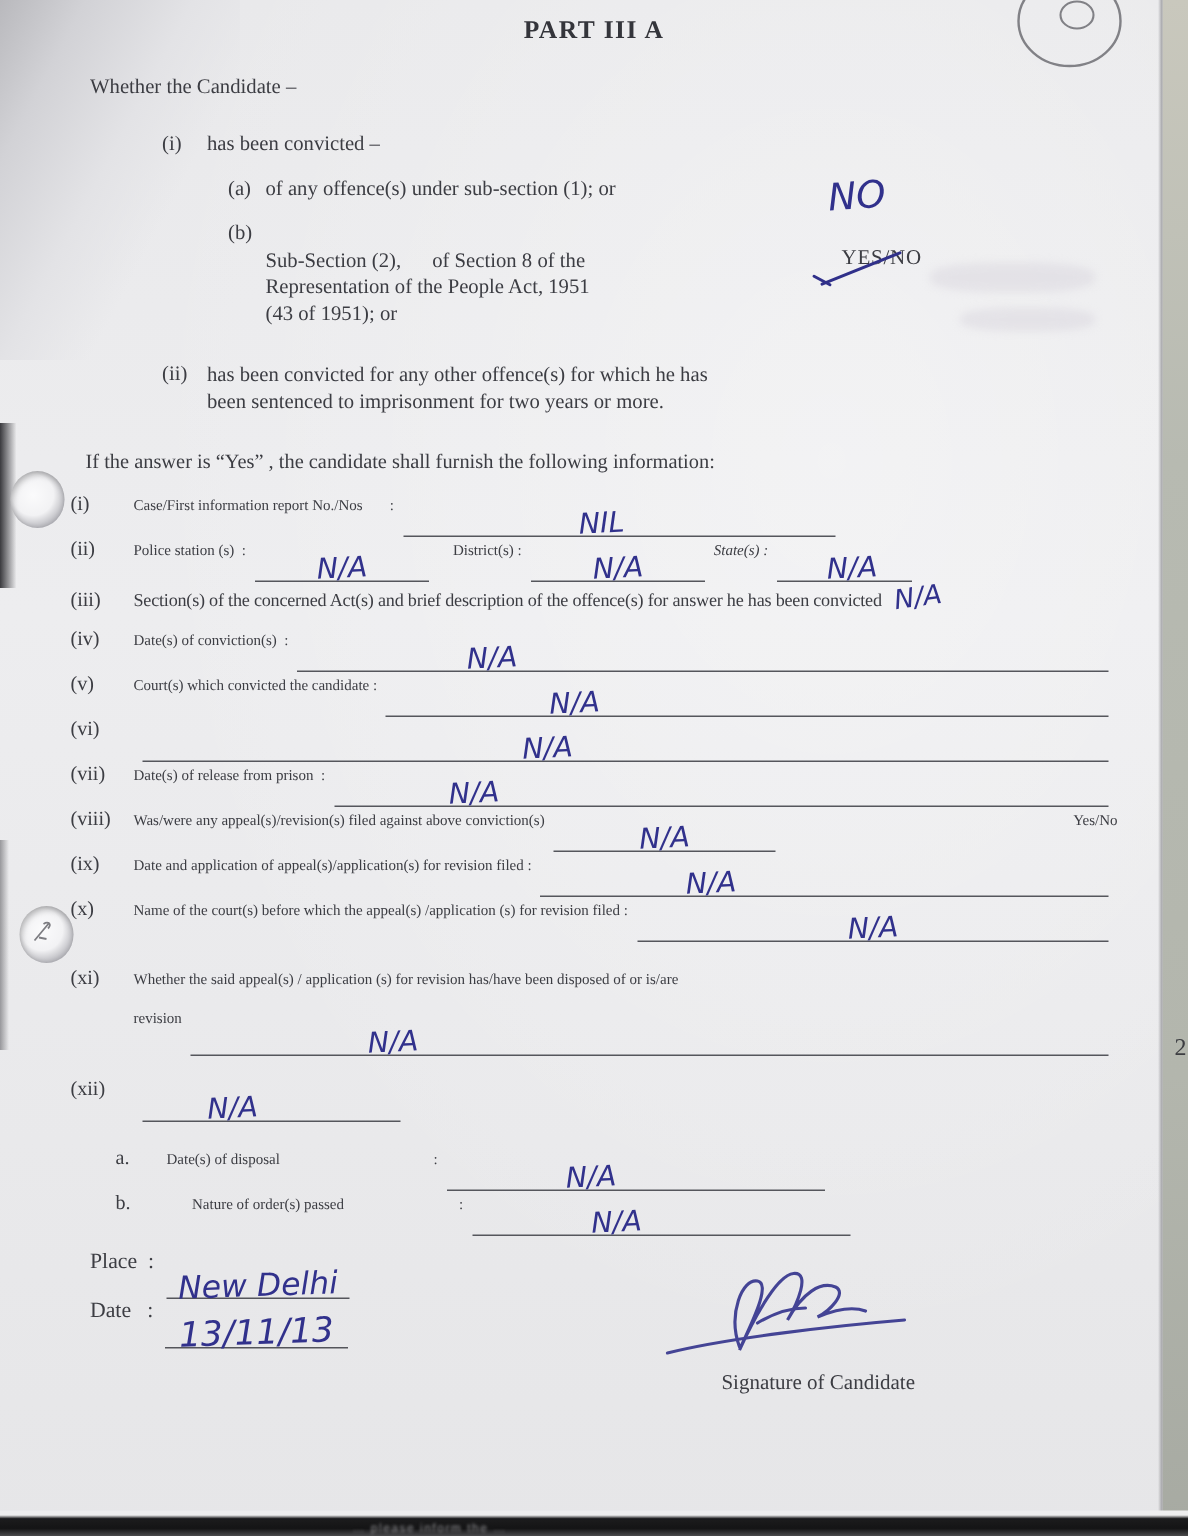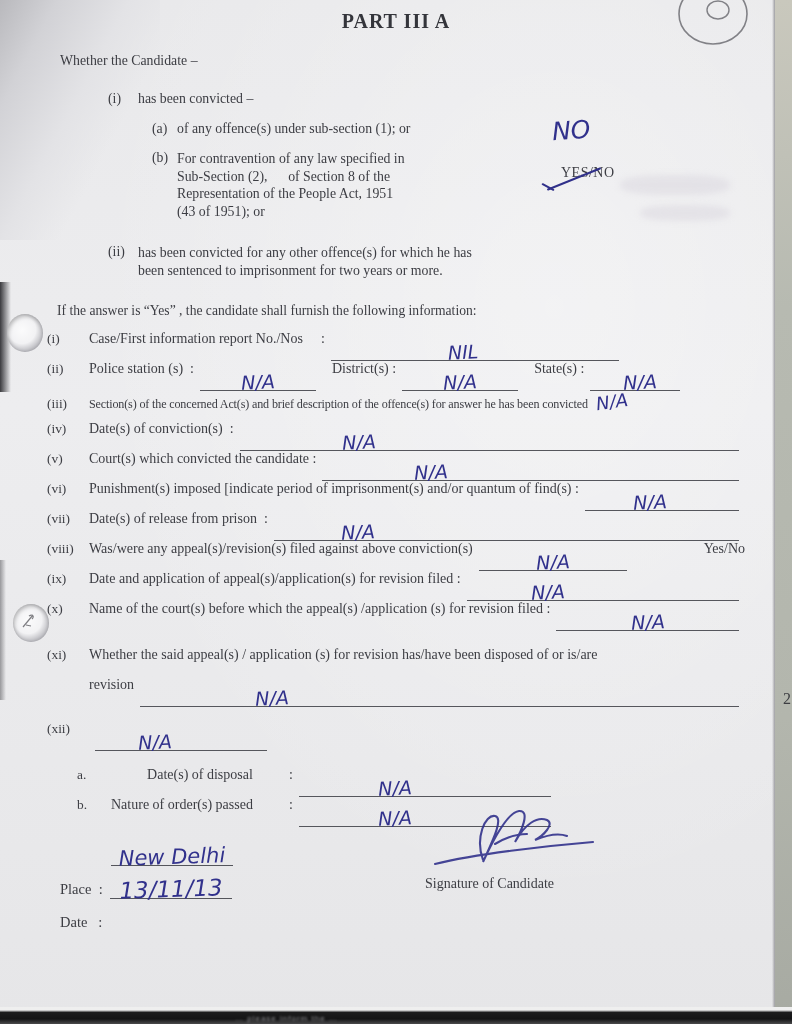--- a/index.html
+++ b/index.html
@@ -26,60 +26,60 @@
         background:linear-gradient(to right,rgba(0,0,0,0),#9d9da1);}
   .page-num{position:absolute;right:1px;top:690px;font-size:16px;color:#3d3e42;}
   .scan-band{position:absolute;left:0;right:0;bottom:0;height:17px;
         background:linear-gradient(180deg,#efefef 0%,#efefef 18%,#1c1c1d 32%,#141415 70%,#4a4a4c 100%);}
   .scan-band .band-text{position:absolute;left:235px;top:7px;font-size:8px;color:#8f8f92;
         filter:blur(1px);letter-spacing:1px;font-family:"Liberation Sans",sans-serif;}
   .ghost{position:absolute;filter:blur(3px);opacity:.5;background:#d9d6de;border-radius:40%;}
   
   .doc{position:absolute;left:0;top:0;width:792px;}
   .title-wrap{text-align:center;padding-top:10px;}
-  .title{font-size:20px;font-weight:bold;letter-spacing:1px;color:#34353b;}
+  .title{font-size:17px;font-weight:bold;letter-spacing:1px;color:#34353b;}
   .subtitle{font-size:13.5px;font-style:italic;margin-top:1px;}
   .intro{margin:20px 0 0 60px;font-size:13.8px;}
   .lead{margin-bottom:22px;}
   .clause{display:flex;margin-left:48px;margin-bottom:14px;}
   .clause .cnum{width:30px;flex:none;}
   .clause-ab{display:flex;margin-left:92px;margin-bottom:13px;}
   .clause-ab .cnum{width:25px;flex:none;}
   .b-text{white-space:pre;line-height:17.5px;}
   .furnish{margin:24px 0 0 57px;font-size:13.6px;}
   .items{margin:12px 47px 0 47px;}
   .item{margin:0;}
   .irow{display:flex;align-items:baseline;height:30px;}
   .num{width:42px;flex:none;font-size:13.4px;}
-  .lbl{white-space:pre;font-size:14px;}
+  .lbl{white-space:pre;font-size:10px;}
   .lbl.tight{font-size:12.1px;letter-spacing:-0.15px;}
   .fill{position:relative;display:inline-block;border-bottom:1.1px solid #55565c;height:17px;
         margin:0 6px;align-self:flex-end;}
   .ink{color:#31318c;font-family:"DejaVu Sans",sans-serif;font-style:italic;font-weight:500;}
   .fill .ink{position:absolute;left:50%;bottom:-3px;transform:translateX(-50%) rotate(-3deg);
         font-size:19px;white-space:nowrap;}
   .ink-plain{color:#31318c;font-family:"DejaVu Sans",sans-serif;font-style:italic;font-weight:500;
         font-size:18px;margin-left:8px;transform:rotate(-8deg);display:inline-block;}
   .sub .num{margin-left:30px;width:34px;}
   
   .answer-ink{position:absolute;left:552px;top:116px;font-size:25px;transform:rotate(-4deg);}
   .yesno{position:absolute;left:561px;top:165px;font-size:14px;letter-spacing:.5px;}
   .yesno .strike{position:absolute;left:-16px;top:13px;width:58px;height:2px;background:#30308a;
         transform:rotate(-22deg);border-radius:2px;}
   .yesno .strike-tail{position:absolute;left:-20px;top:21px;width:14px;height:2px;background:#30308a;
         transform:rotate(28deg);border-radius:2px;}
   
   .footer{position:absolute;left:60px;top:833px;font-size:14.5px;}
   .frow{display:flex;align-items:baseline;height:33px;}
-  .frow .flbl{white-space:pre;margin-top:48px;}
+  .frow .flbl{white-space:pre;}
   .f-fill{position:relative;display:inline-block;border-bottom:1.2px solid #54555b;height:18px;
         margin-left:8px;align-self:flex-end;}
   .f-fill .ink{position:absolute;left:50%;bottom:-4px;transform:translateX(-50%) rotate(-2deg);
         font-size:21px;white-space:nowrap;}
-  .sig-block{position:absolute;left:425px;top:804px;width:185px;text-align:left;}
+  .sig-block{position:absolute;left:425px;top:842px;width:185px;text-align:right;}
   .sig-caption{font-size:14px;margin-top:-4px;}
 </style>
 </head>
 <body>
 
 <div class="page">
 
   <div class="fold"></div>
   <div class="edge-left-mid"></div>
   <div class="edge-left-low"></div>
@@ -109,21 +109,21 @@
       <div class="clause">
         <span class="cnum">(i)</span>
         <span>has been convicted –</span>
       </div>
       <div class="clause-ab">
         <span class="cnum">(a)</span>
         <span>of any offence(s) under sub-section (1); or</span>
       </div>
       <div class="clause-ab">
         <span class="cnum">(b)</span>
-        <span class="b-text"><span>For contravention of any law specified in</span><br><span>Sub-Section (2),      of Section 8 of the</span><br><span>Representation of the People Act, 1951</span><br><span>(43 of 1951); or</span></span>
+        <span class="b-text"><br><span>Sub-Section (2),      of Section 8 of the</span><br><span>Representation of the People Act, 1951</span><br><span>(43 of 1951); or</span></span>
       </div>
       <div class="clause" style="margin-top:24px;">
         <span class="cnum">(ii)</span>
         <span class="b-text"><span>has been convicted for any other offence(s) for which he has</span><br><span>been sentenced to imprisonment for two years or more.</span></span>
       </div>
     </div>
 
     <div class="answer-ink ink">NO</div>
     <div class="yesno">
       <span>YES/NO</span>
@@ -148,21 +148,21 @@
           <div class="irow">
             <span class="num">(ii)</span>
             <span class="lbl">Police station (s)  :</span>
             <span class="fill" style="width: 116px;">
               <span class="ink">N/A</span>
             </span>
             <span class="lbl" style="margin-left: 10px;">District(s) :</span>
             <span class="fill" style="width: 116px;">
               <span class="ink">N/A</span>
             </span>
-            <span class="lbl" style="margin-left: 10px;">State(s) :</span>
+            <span class="lbl" style=" font-style: italic;">State(s) :</span>
             <span class="fill" style="width: 90px;">
               <span class="ink" style="left: 55%;">N/A</span>
             </span>
           </div>
         </div>
         <div class="item">
           <div class="irow">
             <span class="num">(iii)</span>
             <span class="lbl tight">Section(s) of the concerned Act(s) and brief description of the offence(s) for answer he has been convicted</span>
             <span class="ink-plain">N/A</span>
@@ -182,21 +182,20 @@
             <span class="num">(v)</span>
             <span class="lbl">Court(s) which convicted the candidate :</span>
             <span class="fill" style="flex: 1 1 0%;">
               <span class="ink" style="left: 26%;">N/A</span>
             </span>
           </div>
         </div>
         <div class="item">
           <div class="irow">
             <span class="num">(vi)</span>
-            <span class="lbl">Punishment(s) imposed [indicate period of imprisonment(s) and/or quantum of find(s) :</span>
             <span class="fill" style="flex: 1 1 0%;">
               <span class="ink" style="left: 42%;">N/A</span>
             </span>
           </div>
         </div>
         <div class="item">
           <div class="irow">
             <span class="num">(vii)</span>
             <span class="lbl">Date(s) of release from prison  :</span>
             <span class="fill" style="flex: 1 1 0%;">
@@ -250,31 +249,31 @@
           <div class="irow">
             <span class="num">(xii)</span>
             <span class="fill" style="width: 172px;">
               <span class="ink" style="left: 35%;">N/A</span>
             </span>
           </div>
         </div>
         <div class="item sub" style="margin-top: 16px;">
           <div class="irow">
             <span class="num">a.</span>
-            <span class="lbl" style="width: 178px; text-align: center;">Date(s) of disposal</span>
+            <span class="lbl" style="width: 178px;">Date(s) of disposal</span>
             <span class="lbl">:</span>
             <span class="fill" style="width: 252px;">
               <span class="ink" style="left: 38%;">N/A</span>
             </span>
           </div>
         </div>
         <div class="item sub">
           <div class="irow">
             <span class="num">b.</span>
-            <span class="lbl" style="width: 178px;">Nature of order(s) passed</span>
+            <span class="lbl" style="width: 178px; margin-left: 17px;">Nature of order(s) passed</span>
             <span class="lbl">:</span>
             <span class="fill" style="width: 252px;">
               <span class="ink" style="left: 38%;">N/A</span>
             </span>
           </div>
         </div>
       </div>
 
     <div class="footer">
       <div class="frow">

